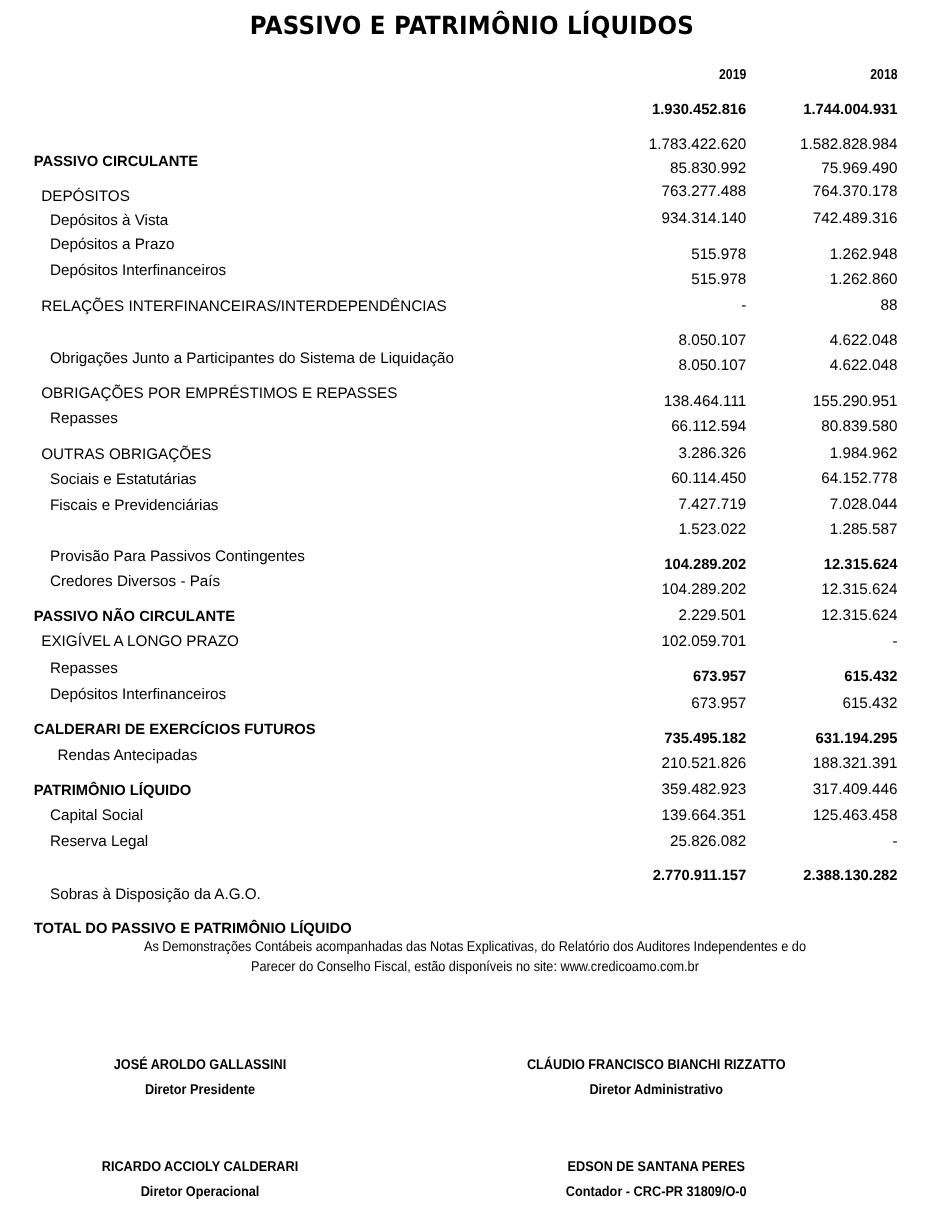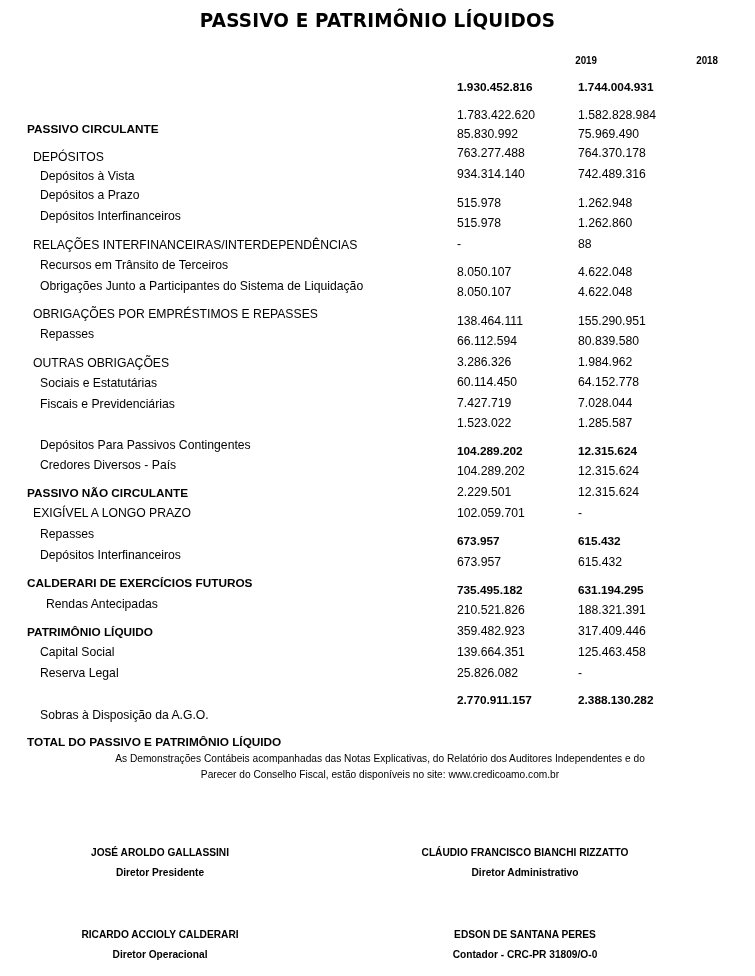--- a/index.html
+++ b/index.html
@@ -1,21 +1,21 @@
 <!DOCTYPE html>
 <html><head>
 <meta charset="utf-8">
 <style>
   html, body { margin: 0; padding: 0; background: #ffffff; }
   body { width: 755px; height: 976px; position: relative; overflow: hidden; color: #000; font-family: "Liberation Sans", sans-serif; }
   .title { position: absolute; top: 8px; left: 0; width: 755px; text-align: center; font-family: "DejaVu Sans", sans-serif; font-weight: bold; font-size: 20px; letter-spacing: 0.2px; transform: scaleX(0.92); }
   .year { position: absolute; top: 54px; font-size: 11.5px; font-weight: bold; text-align: right; width: 100px; transform: scaleX(0.85); transform-origin: right center; }
   .row { position: absolute; left: 0; width: 755px; height: 16px; font-size: 12.2px; line-height: 16px; }
   .row .lbl { position: absolute; white-space: nowrap; margin-top: 42px; }
-  .row .v1, .row .v2 { position: absolute; text-align: left; width: 140px; white-space: nowrap; }
+  .row .v1, .row .v2 { position: absolute; text-align: right; width: 140px; white-space: nowrap; }
   .row .v1 { left: 457px; }
   .row .v2 { left: 578px; }
   .row.bold { font-weight: bold; font-size: 11.8px; }
   .l0 .lbl { left: 27px; }
   .l1 .lbl { left: 33px; }
   .l2 .lbl { left: 40px; }
   .l3 .lbl { left: 46px; text-align: center; }
   .note { position: absolute; top: 750px; left: 60px; width: 640px; text-align: center; font-size: 11.3px; line-height: 16px; transform: scaleX(0.9); }
   .sig { position: absolute; width: 300px; text-align: center; font-weight: bold; font-size: 11.3px; line-height: 20px; transform: scaleX(0.9); }
   .sig div { white-space: nowrap; }
@@ -52,21 +52,20 @@
       <span class="lbl">Depósitos Interfinanceiros</span>
       <span class="v1">934.314.140</span>
       <span class="v2">742.489.316</span>
     </div>
     <div class="row l1" style="top: 195px;">
       <span class="lbl">RELAÇÕES INTERFINANCEIRAS/INTERDEPENDÊNCIAS</span>
       <span class="v1">515.978</span>
       <span class="v2">1.262.948</span>
     </div>
     <div class="row l2" style="top: 215px;">
-      <span class="lbl">Recursos em Trânsito de Terceiros</span>
       <span class="v1">515.978</span>
       <span class="v2">1.262.860</span>
     </div>
     <div class="row l2" style="top: 236px; padding-left: 40px;">
       <span class="lbl">Obrigações Junto a Participantes do Sistema de Liquidação</span>
       <span class="v1">-</span>
       <span class="v2">88</span>
     </div>
     <div class="row l1" style="top: 264px;">
       <span class="lbl">OBRIGAÇÕES POR EMPRÉSTIMOS E REPASSES</span>
@@ -91,21 +90,21 @@
     <div class="row l2" style="top: 354px;">
       <span class="lbl">Fiscais e Previdenciárias</span>
       <span class="v1">3.286.326</span>
       <span class="v2">1.984.962</span>
     </div>
     <div class="row l2" style="top: 374px;">
       <span class="v1">60.114.450</span>
       <span class="v2">64.152.778</span>
     </div>
     <div class="row l2" style="top: 395px;">
-      <span class="lbl">Depósitos Para Passivos Contingentes</span>
+      <span class="lbl">Provisão Para Passivos Contingentes</span>
       <span class="v1">7.427.719</span>
       <span class="v2">7.028.044</span>
     </div>
     <div class="row l2" style="top: 415px;">
       <span class="lbl">Credores Diversos - País</span>
       <span class="v1">1.523.022</span>
       <span class="v2">1.285.587</span>
     </div>
     <div class="row l0 bold" style="top: 443px;">
       <span class="lbl">PASSIVO NÃO CIRCULANTE</span>

